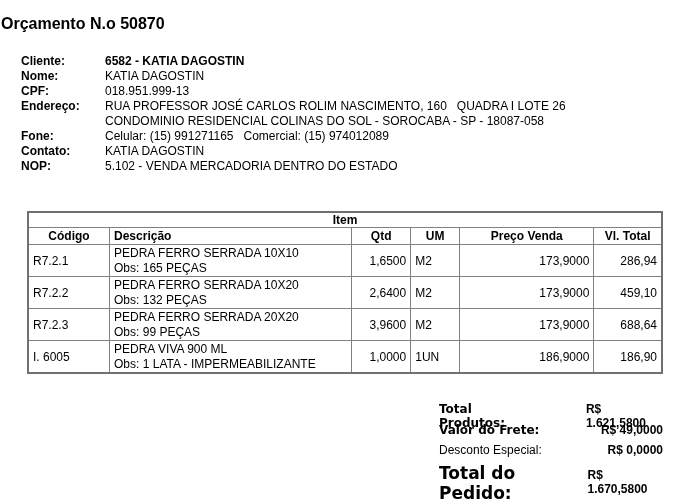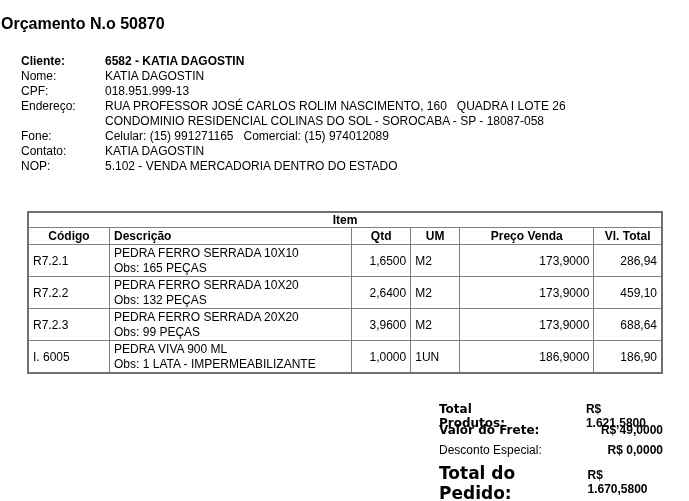--- a/index.html
+++ b/index.html
@@ -31,20 +31,21 @@
     }
     .client-row {
       display: flex;
       height: 15px;
       line-height: 15px;
       font-size: 12px;
     }
     .client-row .lbl {
       width: 84px;
       flex: none;
+      font-weight: bold;
     }
     .client-row .val {
       white-space: pre;
     }
     .client-row.bold .lbl,
     .client-row.bold .val {
       font-weight: bold;
     }
 
     table.items {

